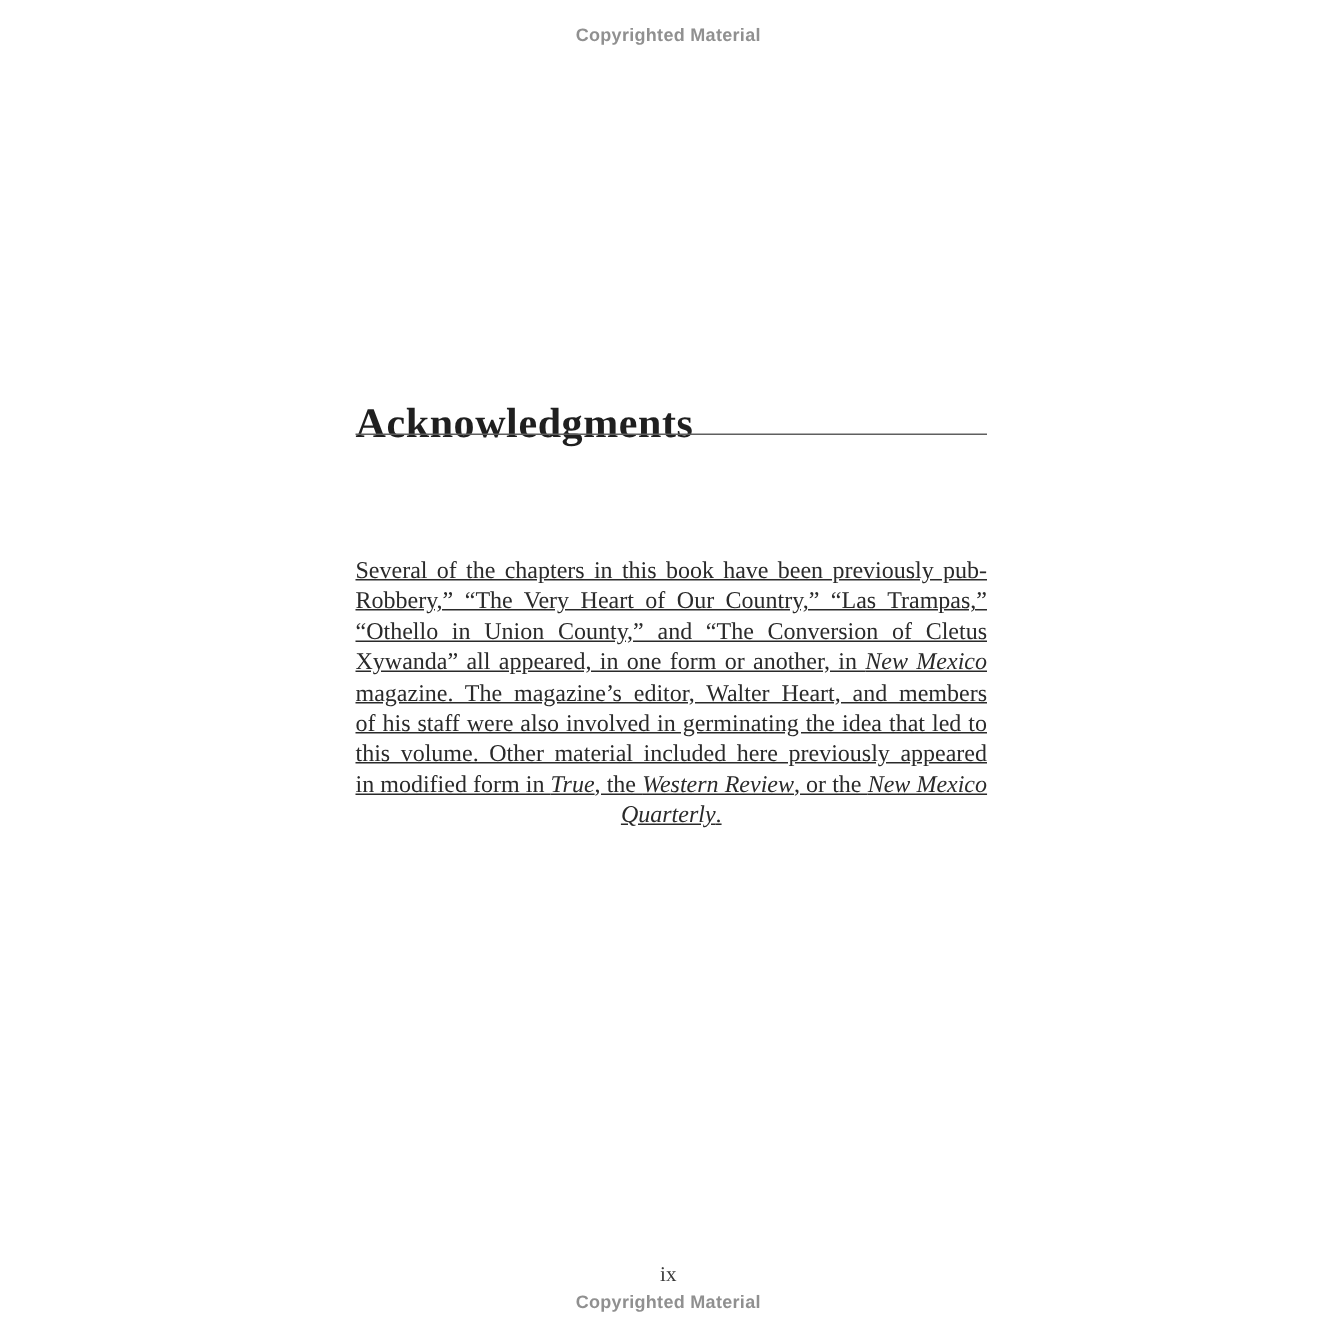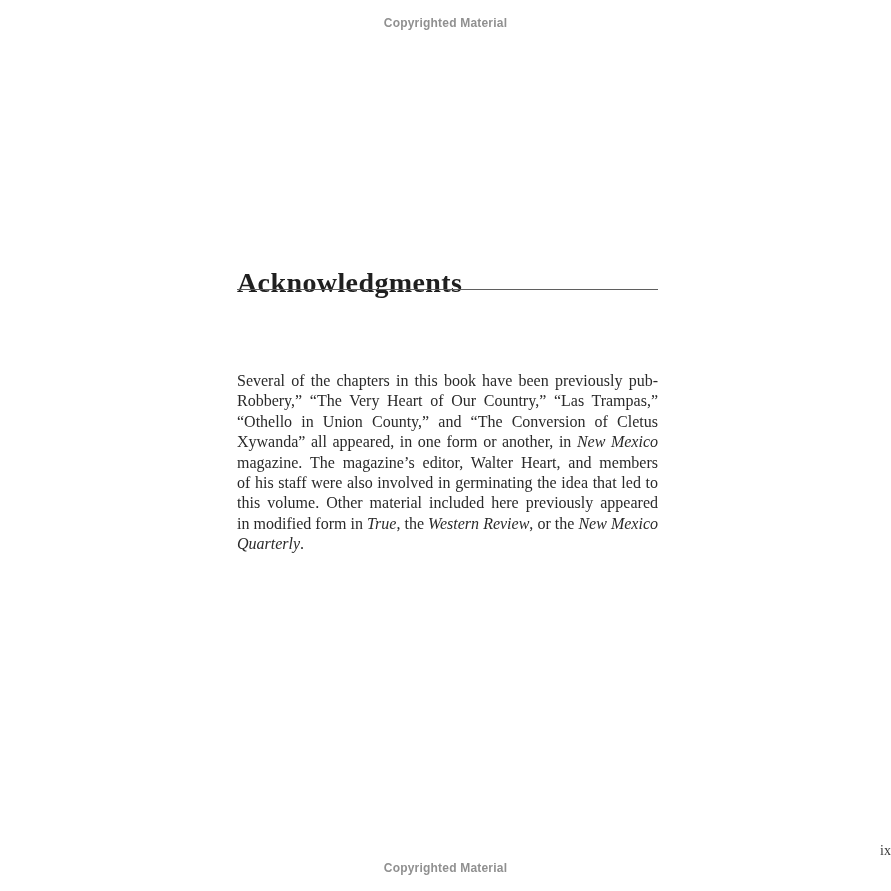--- a/index.html
+++ b/index.html
@@ -40,32 +40,33 @@
   .heading-rule{
     position:absolute;left:237px;width:421px;top:289px;
     border:0;margin:0;
     border-top:1px solid var(--rule);
   }
   .paragraph{
     position:absolute;left:237px;width:421px;top:371px;
     font-size:16px;
     line-height:20.4px;
     color:var(--body-text);
+    text-decoration:underline;
   }
   .paragraph .line{white-space:normal;}
   .paragraph .line.j{
     text-align:justify;
     text-align-last:justify;
     text-justify:inter-word;
   }
-  .paragraph .line.last{text-align:left;}
+  .paragraph .line.last{text-align:center;}
   .paragraph em{font-style:italic;margin-top:12px;}
   .page-number{
     position:absolute;left:0;width:891px;top:843px;
-    text-align:right;
+    text-align:center;
     font-size:14px;
     line-height:16px;
     color:#3a3a3a;
   }
 </style>
 </head>
 <body>
 
 <div class="page">
 

